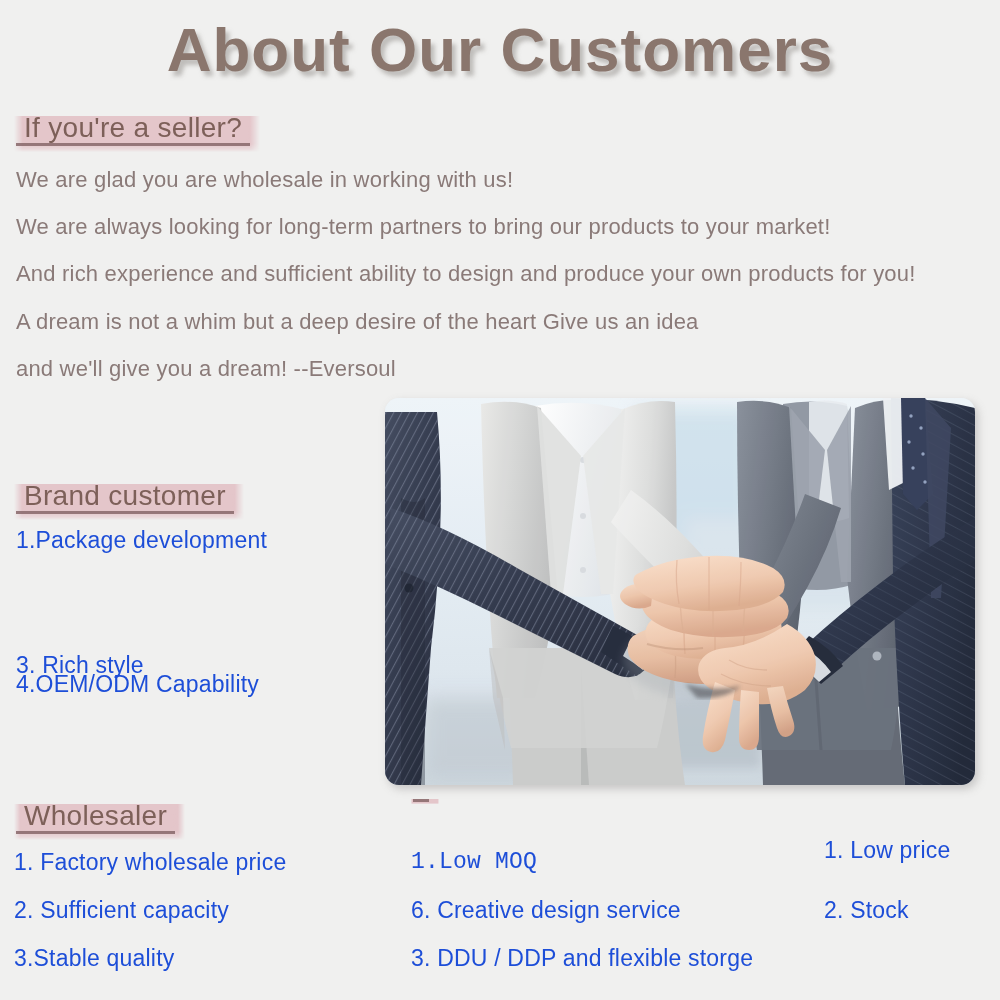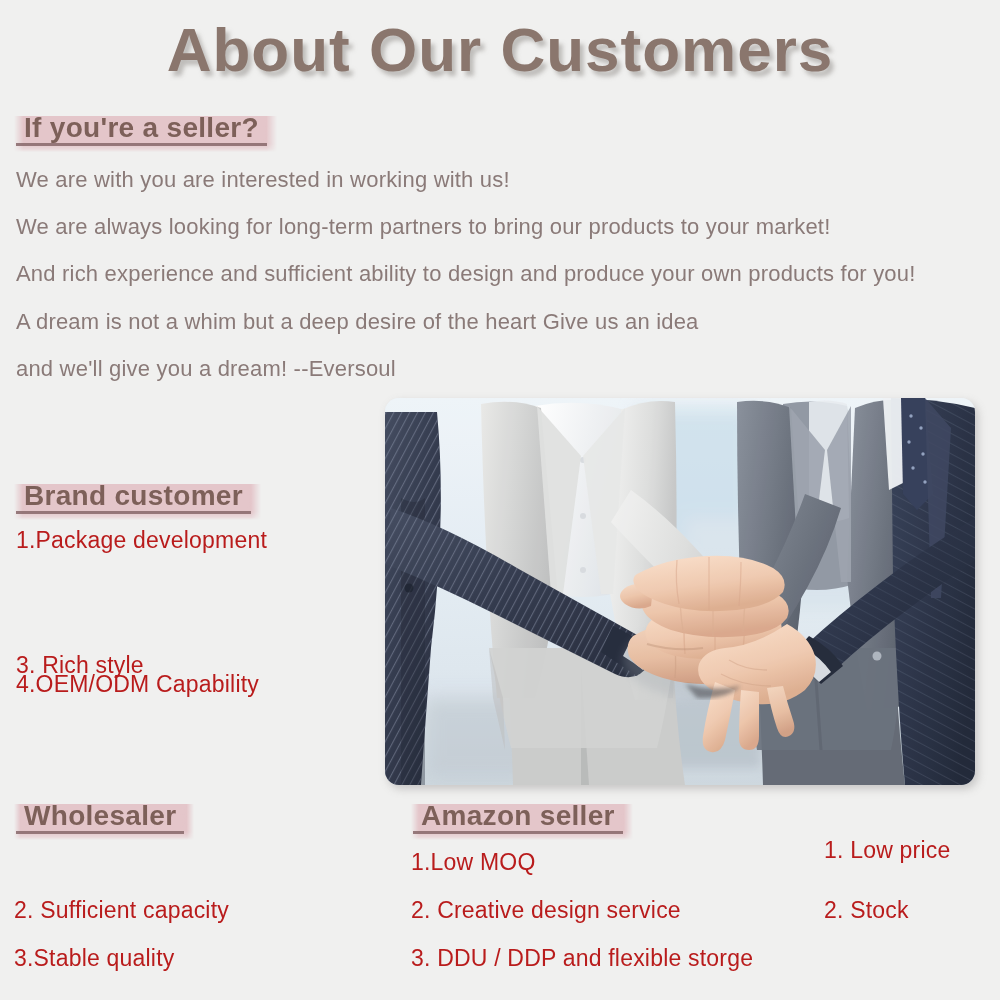--- a/index.html
+++ b/index.html
@@ -35,21 +35,21 @@
     color: #8a766d;
     text-shadow: 4px 5px 4px rgba(150,145,142,0.55);
     white-space: nowrap;
   }
 
   
   .hl-heading {
     position: absolute;
     display: inline-block;
     font-size: 28px;
-    font-weight: 700;
+    font-weight: 400;
     color: #7d6059;
     letter-spacing: 0.3px;
     white-space: nowrap;
     padding: 2px 12px 3px 10px;
     line-height: 1.15;
   }
   .hl-heading .hl-band {
     position: absolute;
     left: 0;
     right: -6px;
@@ -116,21 +116,21 @@
     font-weight: 400;
     color: #8a7a78;
     letter-spacing: 0.2px;
     white-space: nowrap;
     font-stretch: condensed;
   }
   .list-line {
     position: absolute;
     font-size: 23px;
     font-weight: 400;
-    color: #b91c1c;
+    color: #1d4ed8;
     letter-spacing: 0.2px;
     white-space: nowrap;
   }
 
   
   .photo {
     position: absolute;
     left: 385px;
     top: 398px;
     width: 590px;
@@ -152,21 +152,21 @@
 <div class="page">
 
   <div class="main-title">About Our Customers</div>
 
   <div class="hl-heading" style="left:14px; top:110px;">
     <span class="hl-band"></span>
     <span class="hl-rule"></span>
     <span class="hl-text">If you're a seller?</span>
   </div>
 
-  <div class="body-line" style="left:16px; top:167px;">We are with you are interested in working with us!</div>
+  <div class="body-line" style="left:16px; top:167px;">We are glad you are wholesale in working with us!</div>
   <div class="body-line" style="left:16px; top:214px;">We are always looking for long-term partners to bring our products to your market!</div>
   <div class="body-line" style="left:16px; top:261px;">And rich experience and sufficient ability to design and produce your own products for you!</div>
   <div class="body-line" style="left:16px; top:309px;">A dream is not a whim but a deep desire of the heart Give us an idea</div>
   <div class="body-line" style="left:16px; top:356px;text-align:center;">and we'll give you a dream!    --Eversoul</div>
 
   <div class="photo">
     <svg viewBox="0 0 590 387" preserveAspectRatio="xMidYMid slice">
       <defs>
         <linearGradient id="bgGrad" x1="0" y1="0" x2="0" y2="1">
           <stop offset="0%" stop-color="#eef4f8"></stop>
@@ -412,28 +412,28 @@
 
   <div class="list-line" style="left:16px; top:527px;">1.Package development</div>
   <div class="list-line" style="left:16px; top:623px;margin-top:29px;">3. Rich style</div>
   <div class="list-line" style="left:16px; top:671px;">4.OEM/ODM Capability</div>
 
   <div class="hl-heading" style="left:14px; top:798px;">
     <span class="hl-band"></span>
     <span class="hl-rule"></span>
     <span class="hl-text">Wholesaler</span>
   </div>
+  <div class="list-line" style="left:14px; top:849px;">1. Factory wholesale price</div>
   <div class="list-line" style="left:14px; top:897px;">2. Sufficient capacity</div>
   <div class="list-line" style="left:14px; top:945px;">3.Stable quality</div>
 
   <div class="hl-heading" style="left:411px; top:798px;">
     <span class="hl-band"></span>
     <span class="hl-rule"></span>
-    <span class="hl-text">Amazon seller</span>
   </div>
-  <div class="list-line" style="left:411px; top:849px;">1.Low MOQ</div>
-  <div class="list-line" style="left:411px; top:897px;">2. Creative design service</div>
+  <div class="list-line" style="left:411px; top:849px;font-family:Liberation Mono, monospace;">1.Low MOQ</div>
+  <div class="list-line" style="left:411px; top:897px;">6. Creative design service</div>
   <div class="list-line" style="left:411px; top:945px;">3. DDU / DDP and flexible storge</div>
 
   <div class="list-line" style="left:824px; top:837px;">1. Low price</div>
   <div class="list-line" style="left:824px; top:897px;">2. Stock</div>
 
 </div>
 
 </body></html>

